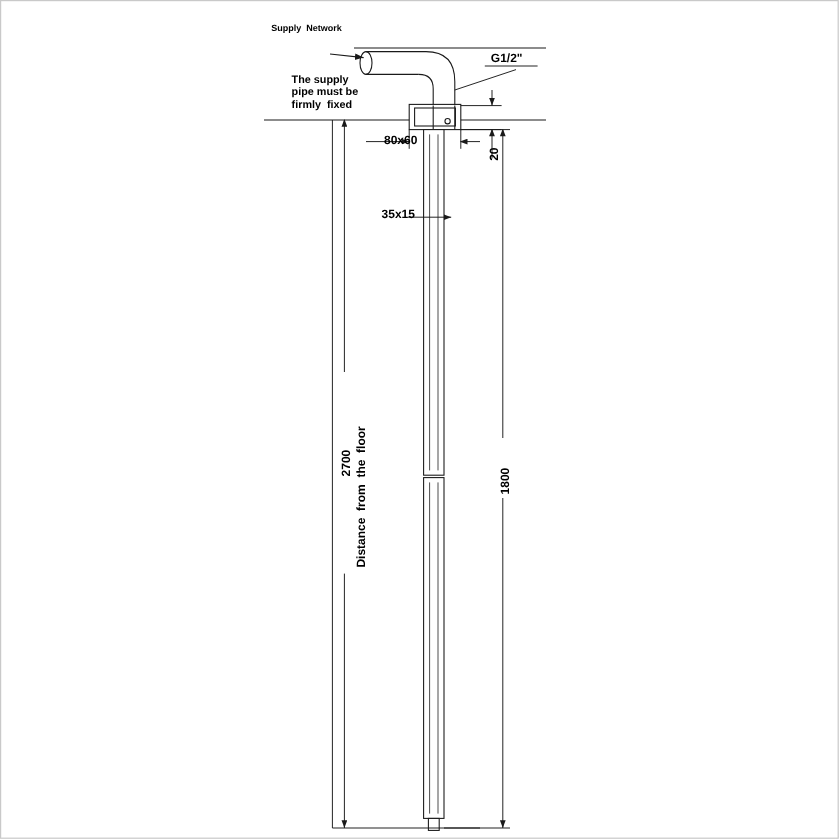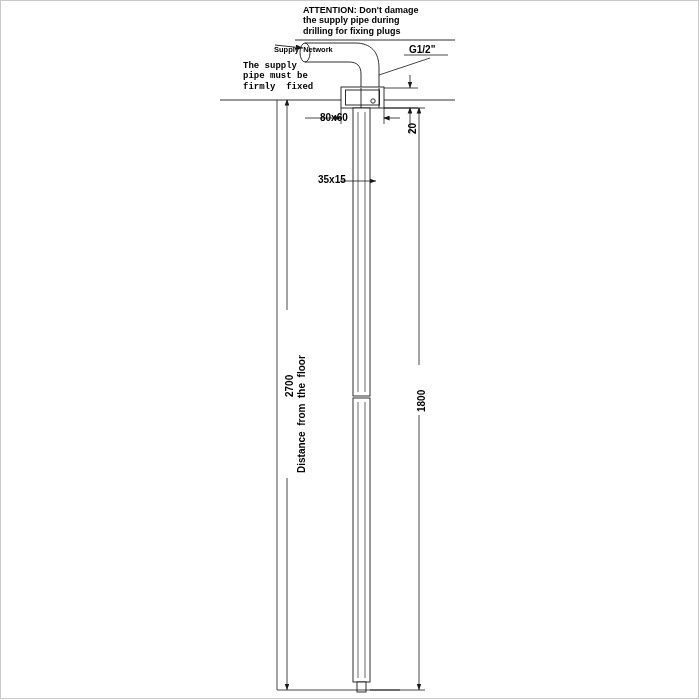--- a/index.html
+++ b/index.html
@@ -145,27 +145,24 @@
     </g>
 
     <g stroke="#1a1a1a" fill="none" stroke-width="0.8">
       <line x1="419" y1="108" x2="419" y2="365" marker-start="url(#arrHeadStart)"></line>
       <line x1="419" y1="415" x2="419" y2="690" marker-end="url(#arrHead)"></line>
       <line x1="384" y1="108" x2="425" y2="108"></line>
       <line x1="370" y1="690" x2="425" y2="690"></line>
     </g>
   </svg>
 
-  <div class="lbl small" style="left:303px; top:5px;">ATTENTION: Don't damage
-the supply pipe during
-drilling for fixing plugs</div>
 
-  <div class="lbl tiny" style="left:226px; top:46px;margin-left:48px;">Supply  Network</div>
+  <div class="lbl tiny" style="left:226px; top:20px;">Supply  Network</div>
 
-  <div class="lbl small" style="left:243px; top:61px;font-family:Liberation Mono, monospace;">The supply
+  <div class="lbl small" style="left:243px; top:61px;">The supply
 pipe must be
 firmly  fixed</div>
 
   <div class="lbl dim" style="left:409px; top:44px;">G1/2"</div>
 
   <div class="lbl dim" style="left:320px; top:112px;">80x60</div>
 
   <div class="lbl dim rot90" style="left:407px; top:134px;">20</div>
 
   <div class="lbl dim" style="left:318px; top:174px;text-align:right;">35x15</div>

